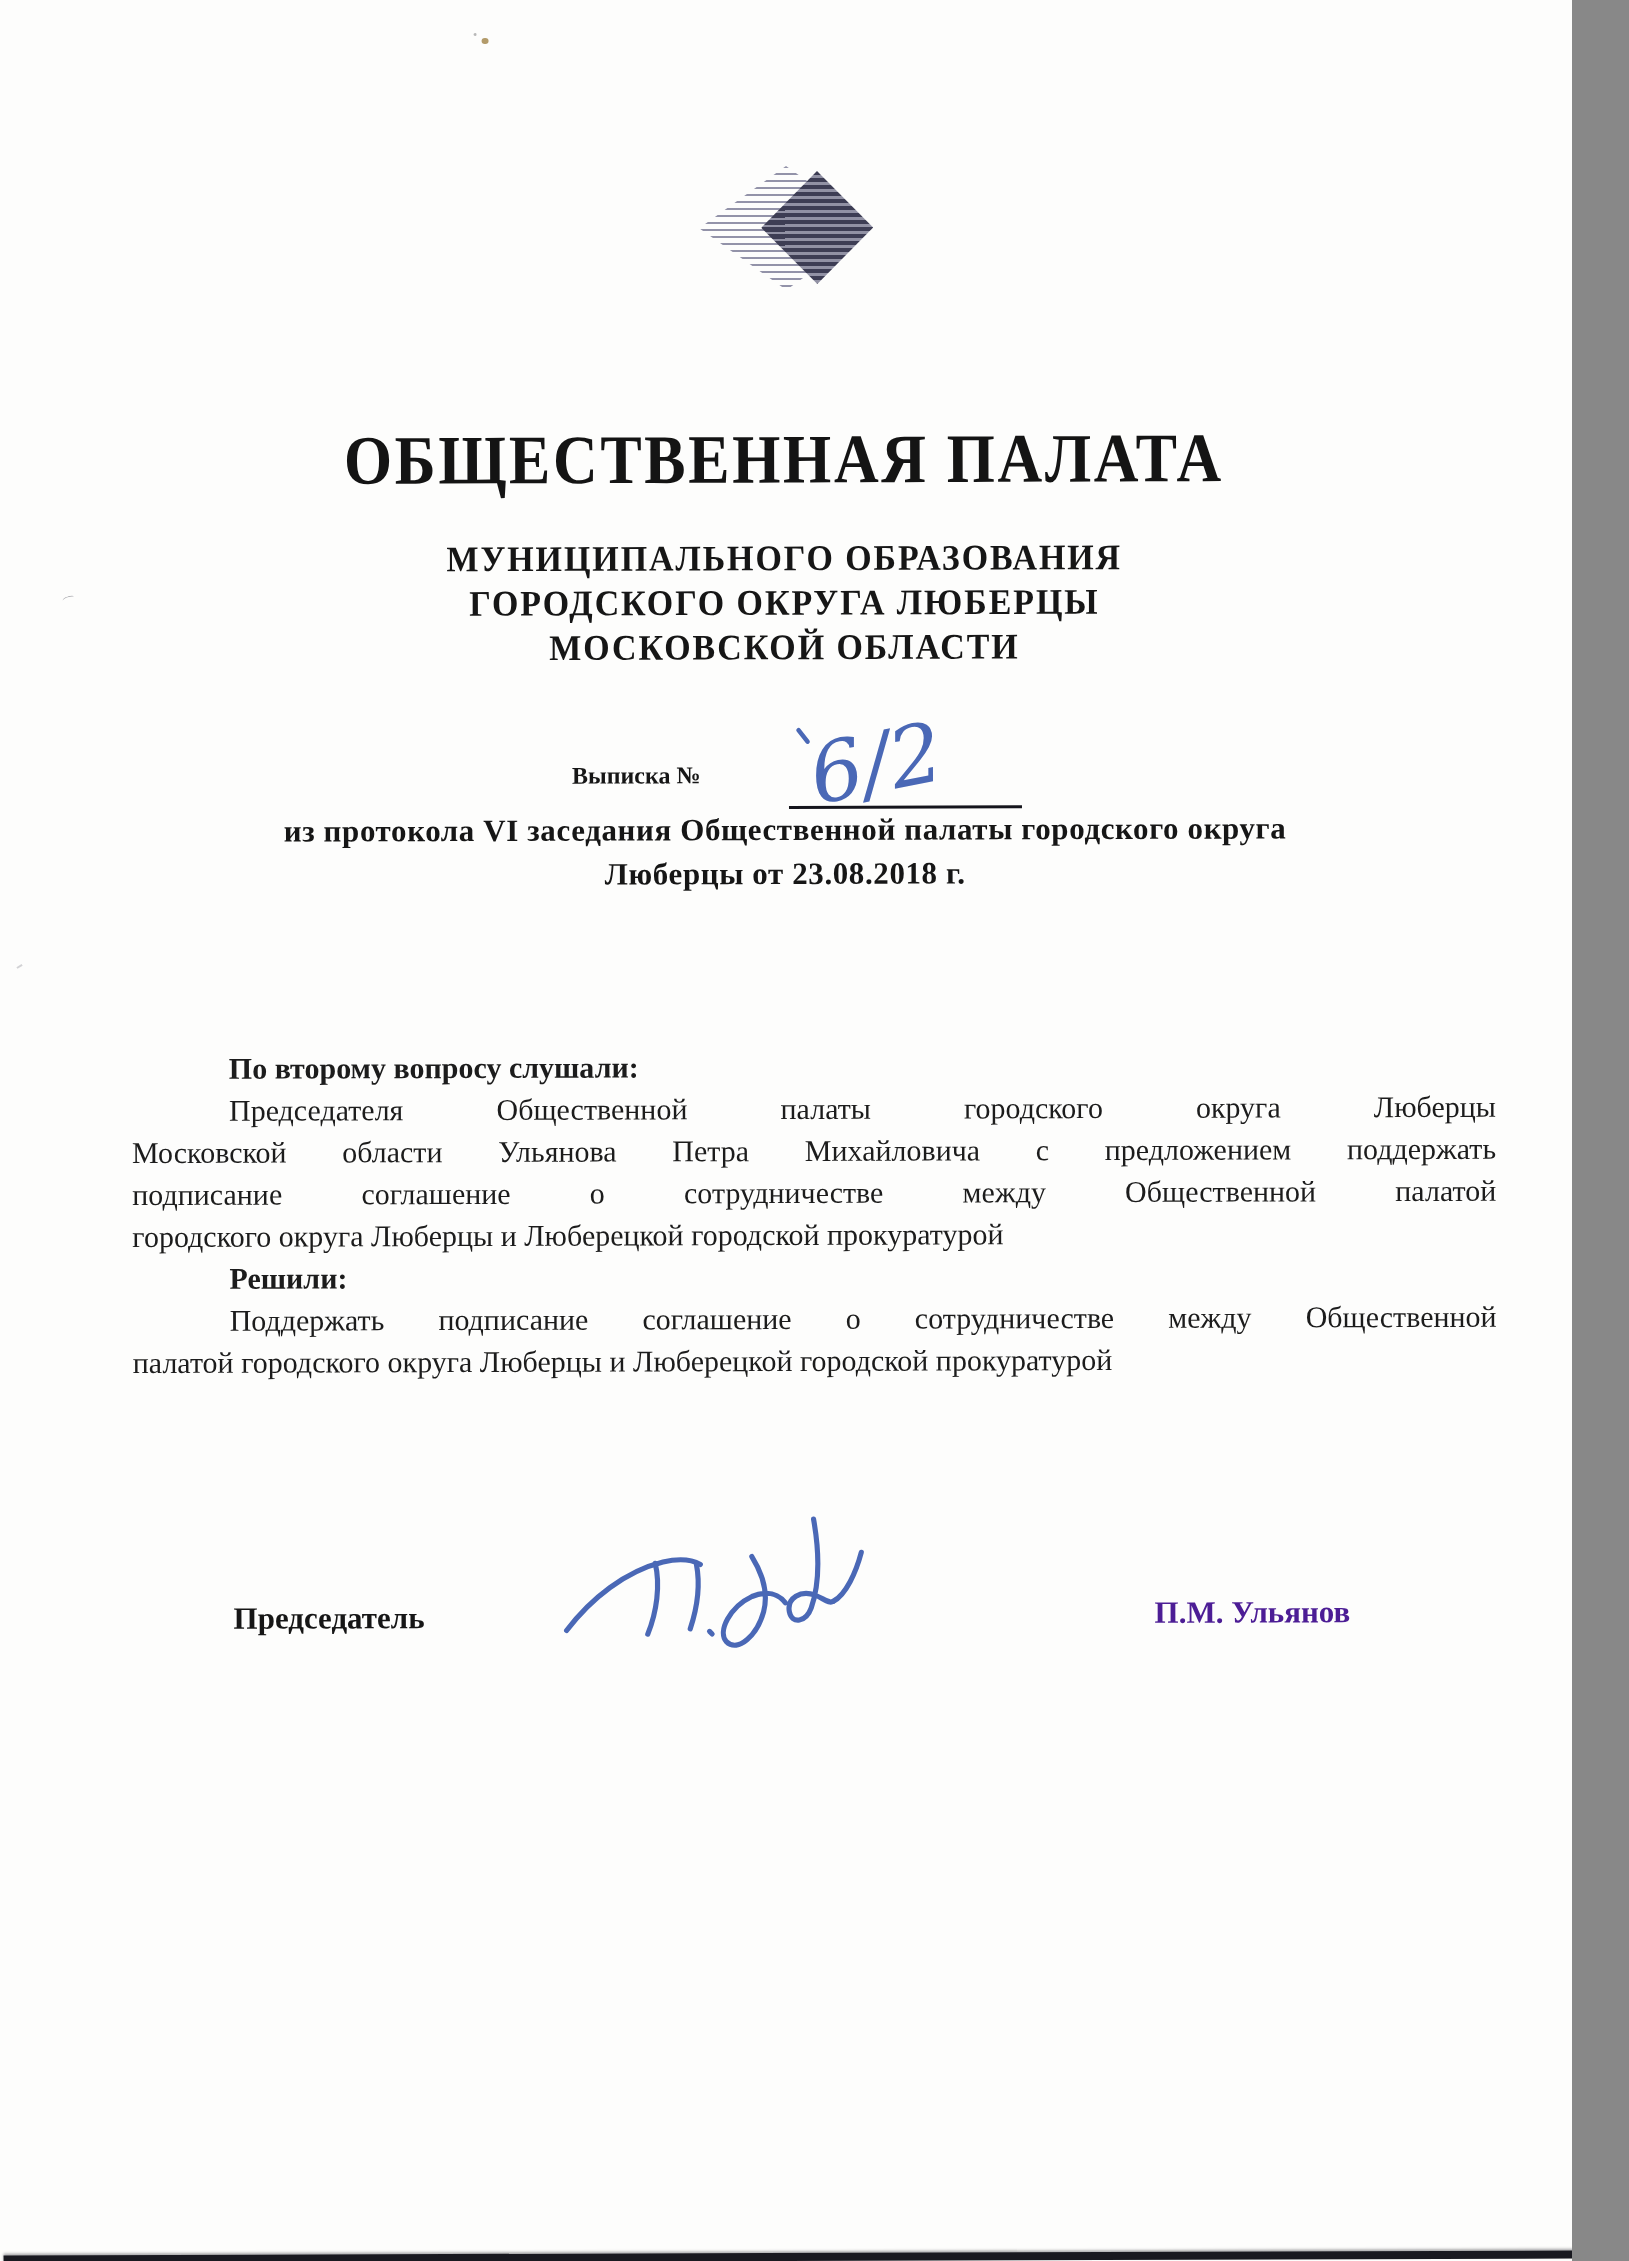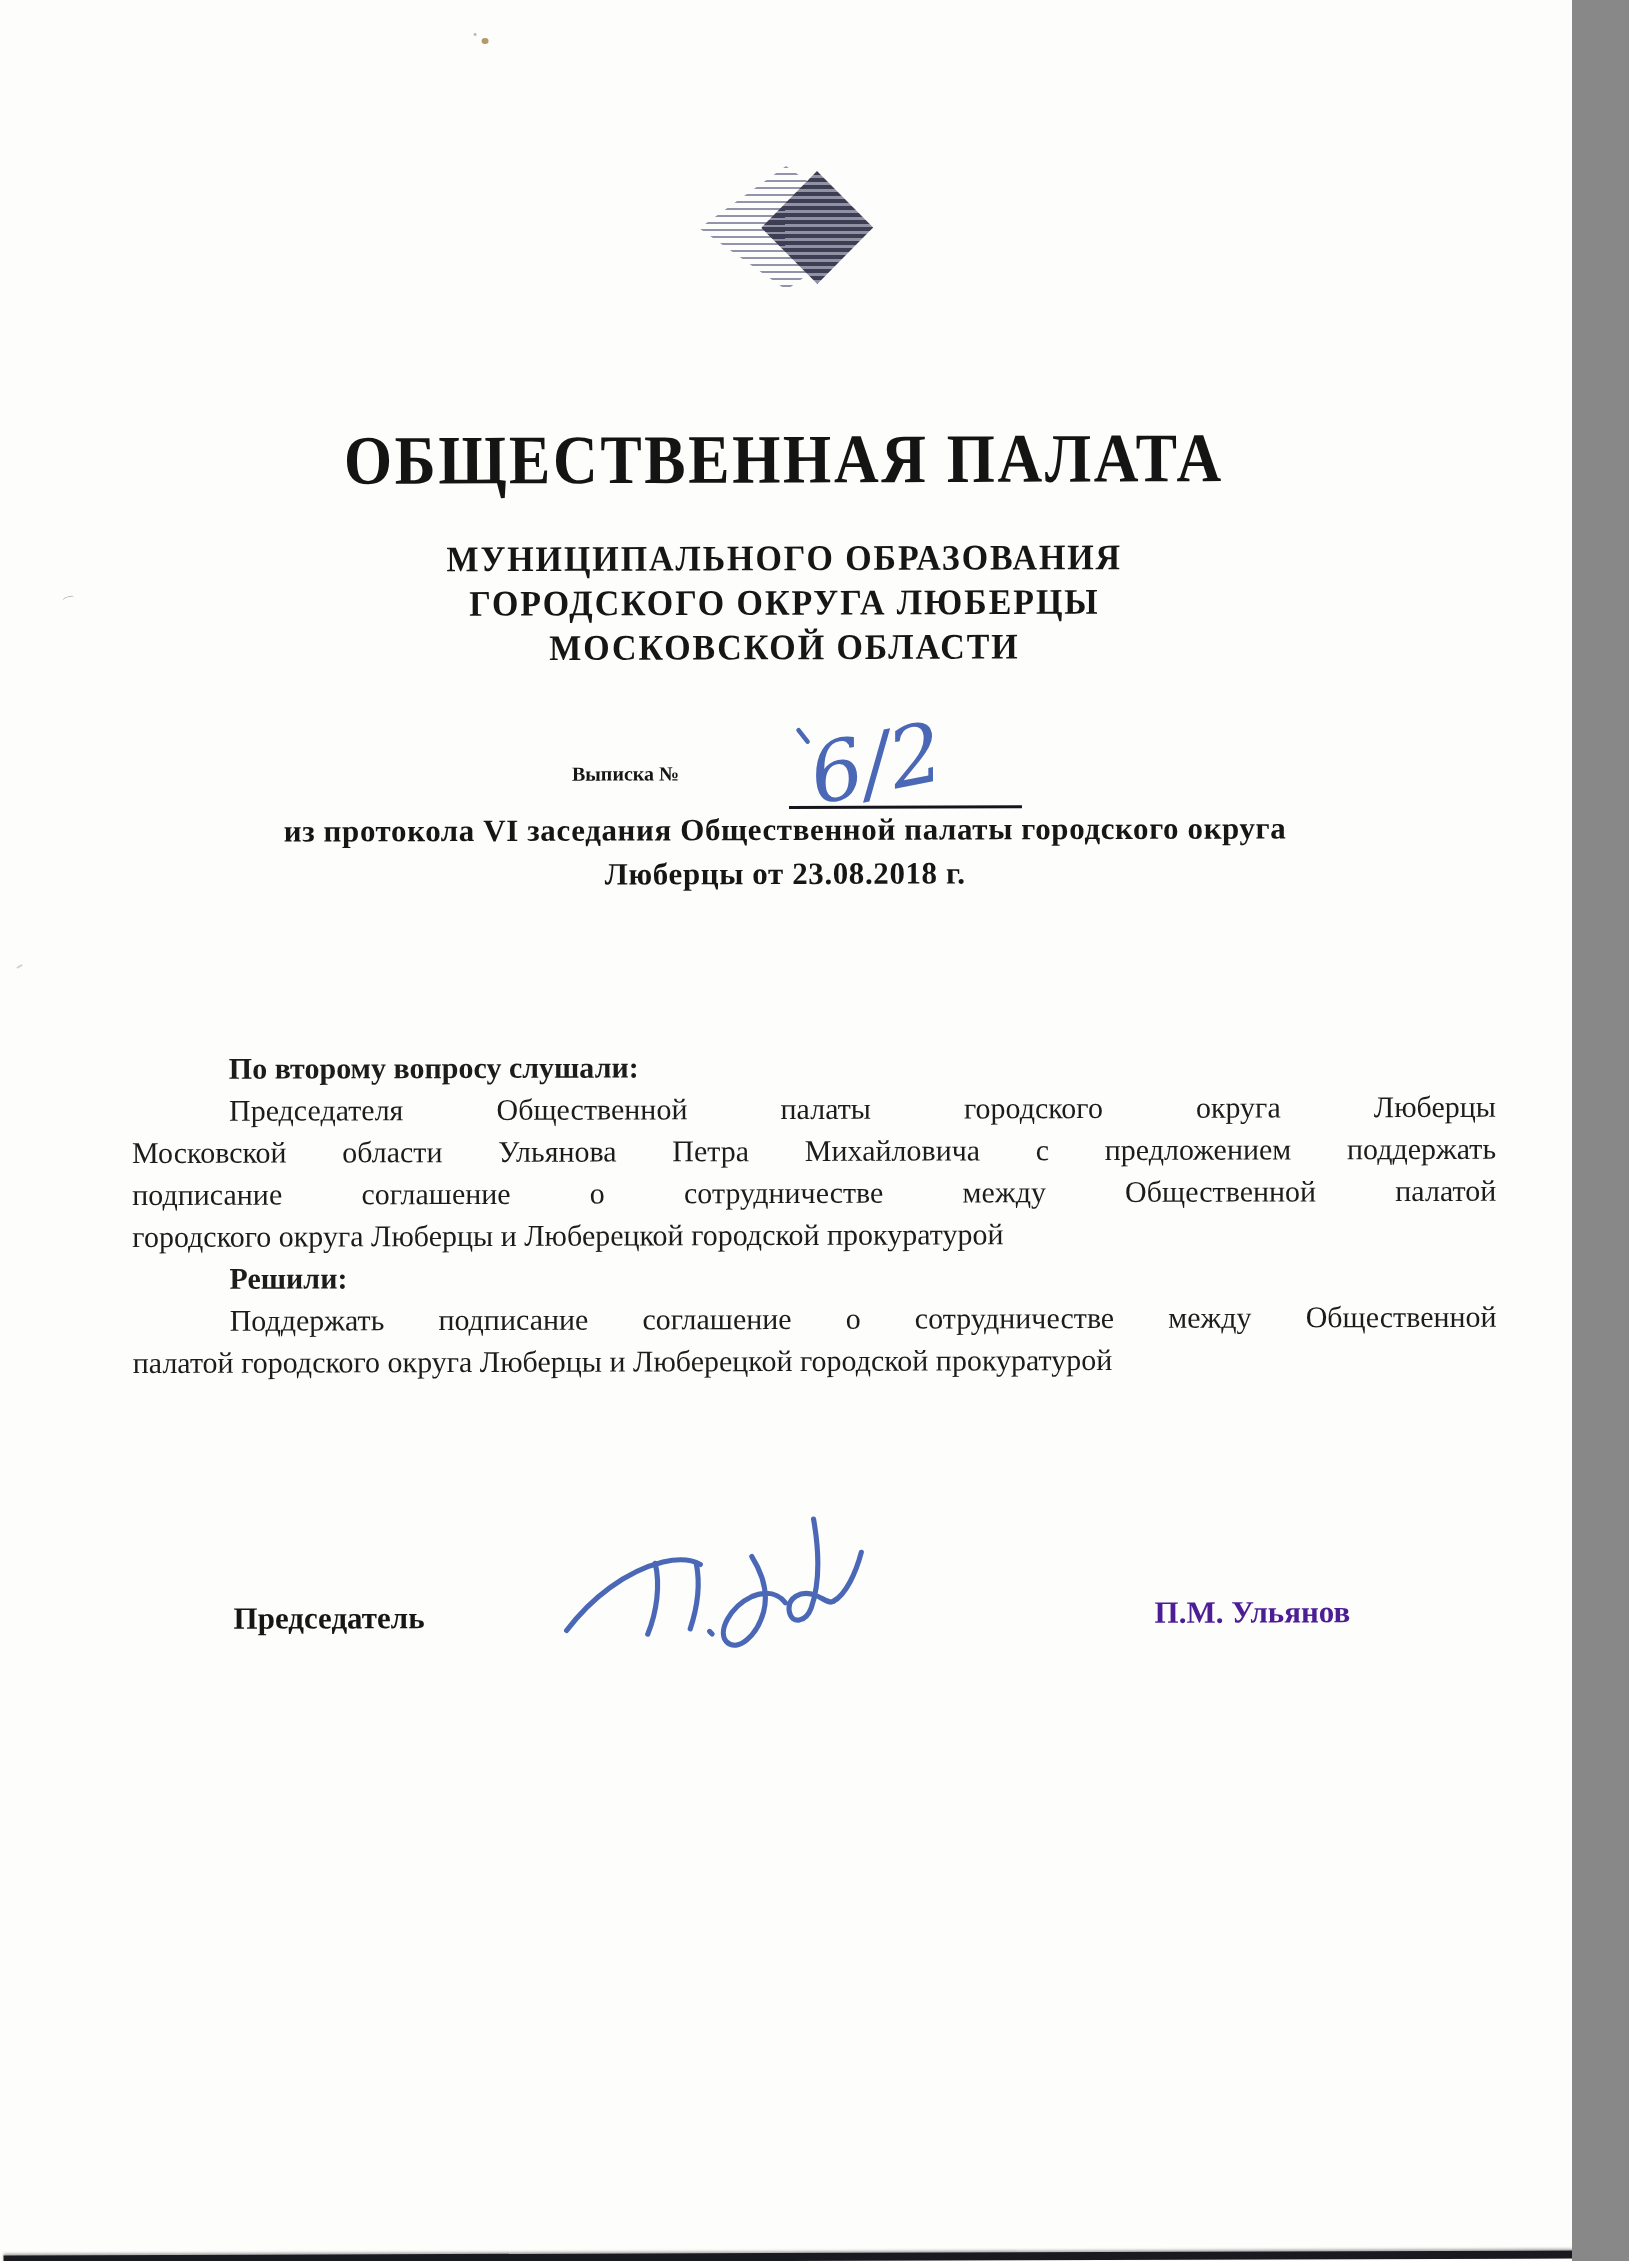--- a/index.html
+++ b/index.html
@@ -21,21 +21,21 @@
 
   
   .org-title{position:absolute;top:424px;left:0;width:100%;text-align:center;
     font-weight:bold;font-size:62px;letter-spacing:2.6px;color:#141414;
     transform:scaleY(1.12);}
   .org-subtitle{position:absolute;top:540px;left:0;width:100%;text-align:center;
     font-weight:bold;font-size:34px;line-height:42px;letter-spacing:1.9px;color:#161616;
     transform:scaleY(1.06);}
 
   
-  .extract-label{position:absolute;left:573px;top:762px;font-size:20px;font-weight:bold;color:#161616;}
+  .extract-label{position:absolute;left:573px;top:762px;font-size:24px;font-weight:bold;color:#161616;}
   .extract-underline{position:absolute;left:790px;top:806px;width:233px;height:2.6px;background:#15151c;}
   .extract-number-svg{position:absolute;left:788px;top:707px;width:213px;height:116px;overflow:visible;}
   .extract-number-svg text{font-family:"DejaVu Serif", serif;font-style:italic;font-size:128px;fill:#4a68b6;}
   .extract-line2{position:absolute;top:812px;left:0;width:100%;text-align:center;
     font-size:31px;font-weight:bold;letter-spacing:0.6px;color:#161616;}
   .extract-line3{position:absolute;top:856px;left:0;width:100%;text-align:center;
     font-size:31px;font-weight:bold;letter-spacing:0.6px;color:#161616;}
 
   
   .body-block{position:absolute;left:132px;top:1046px;width:1364px;

